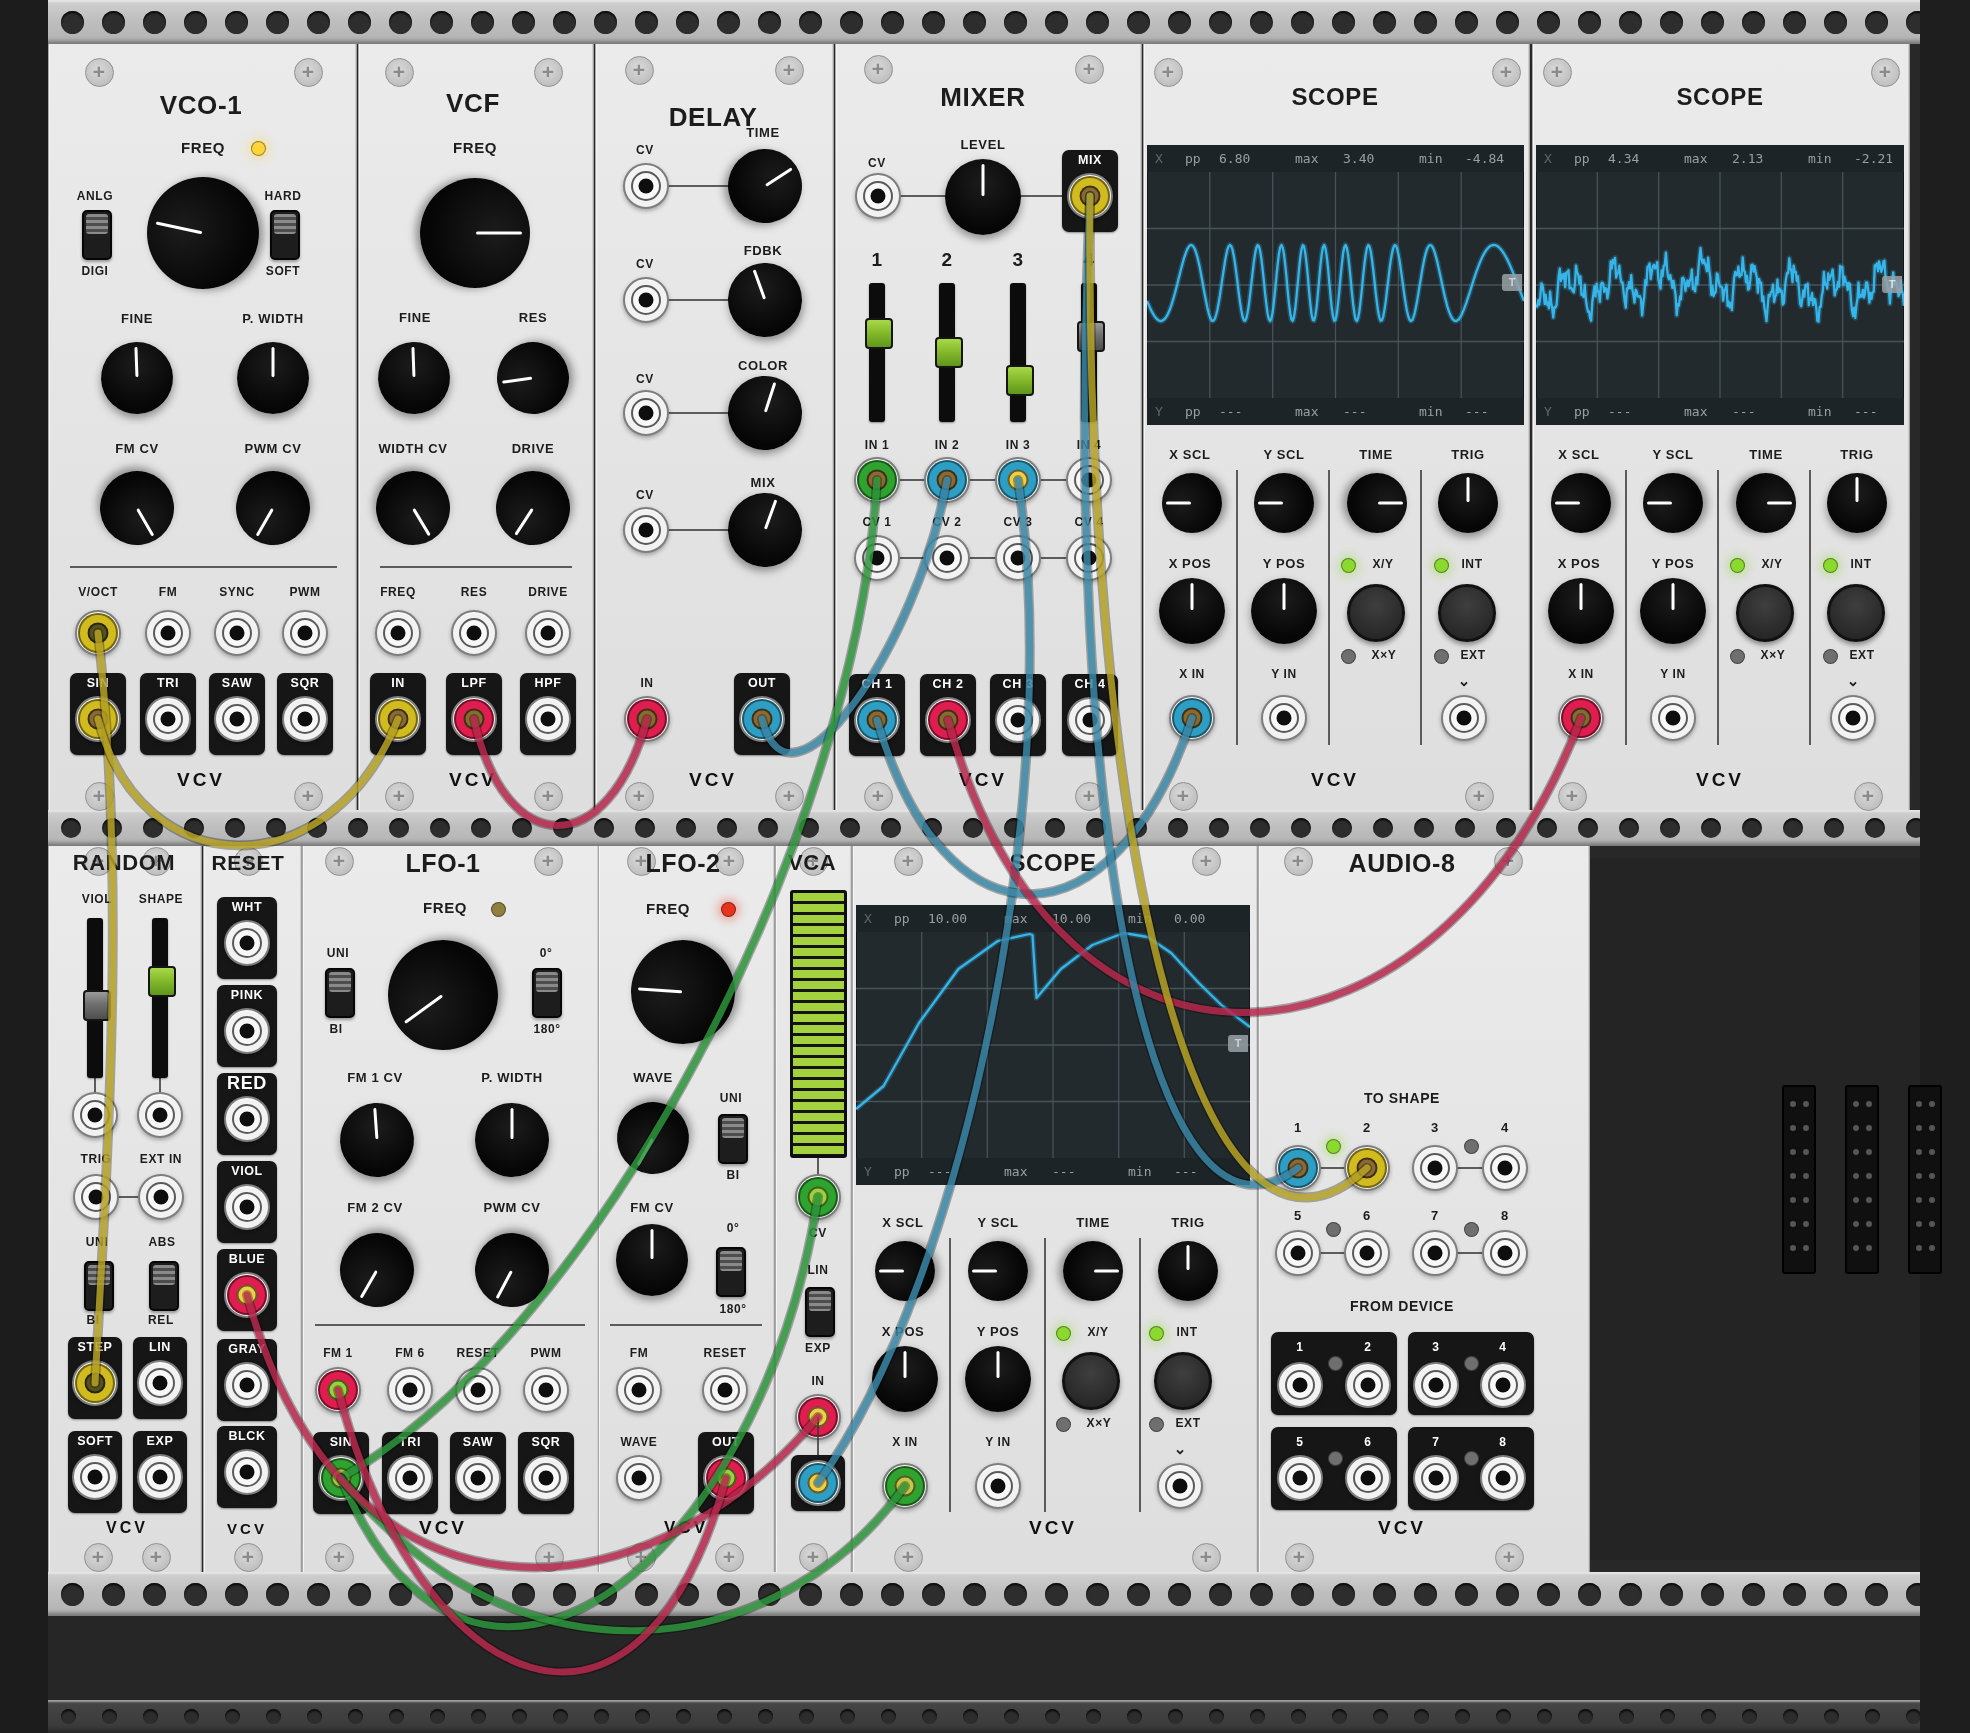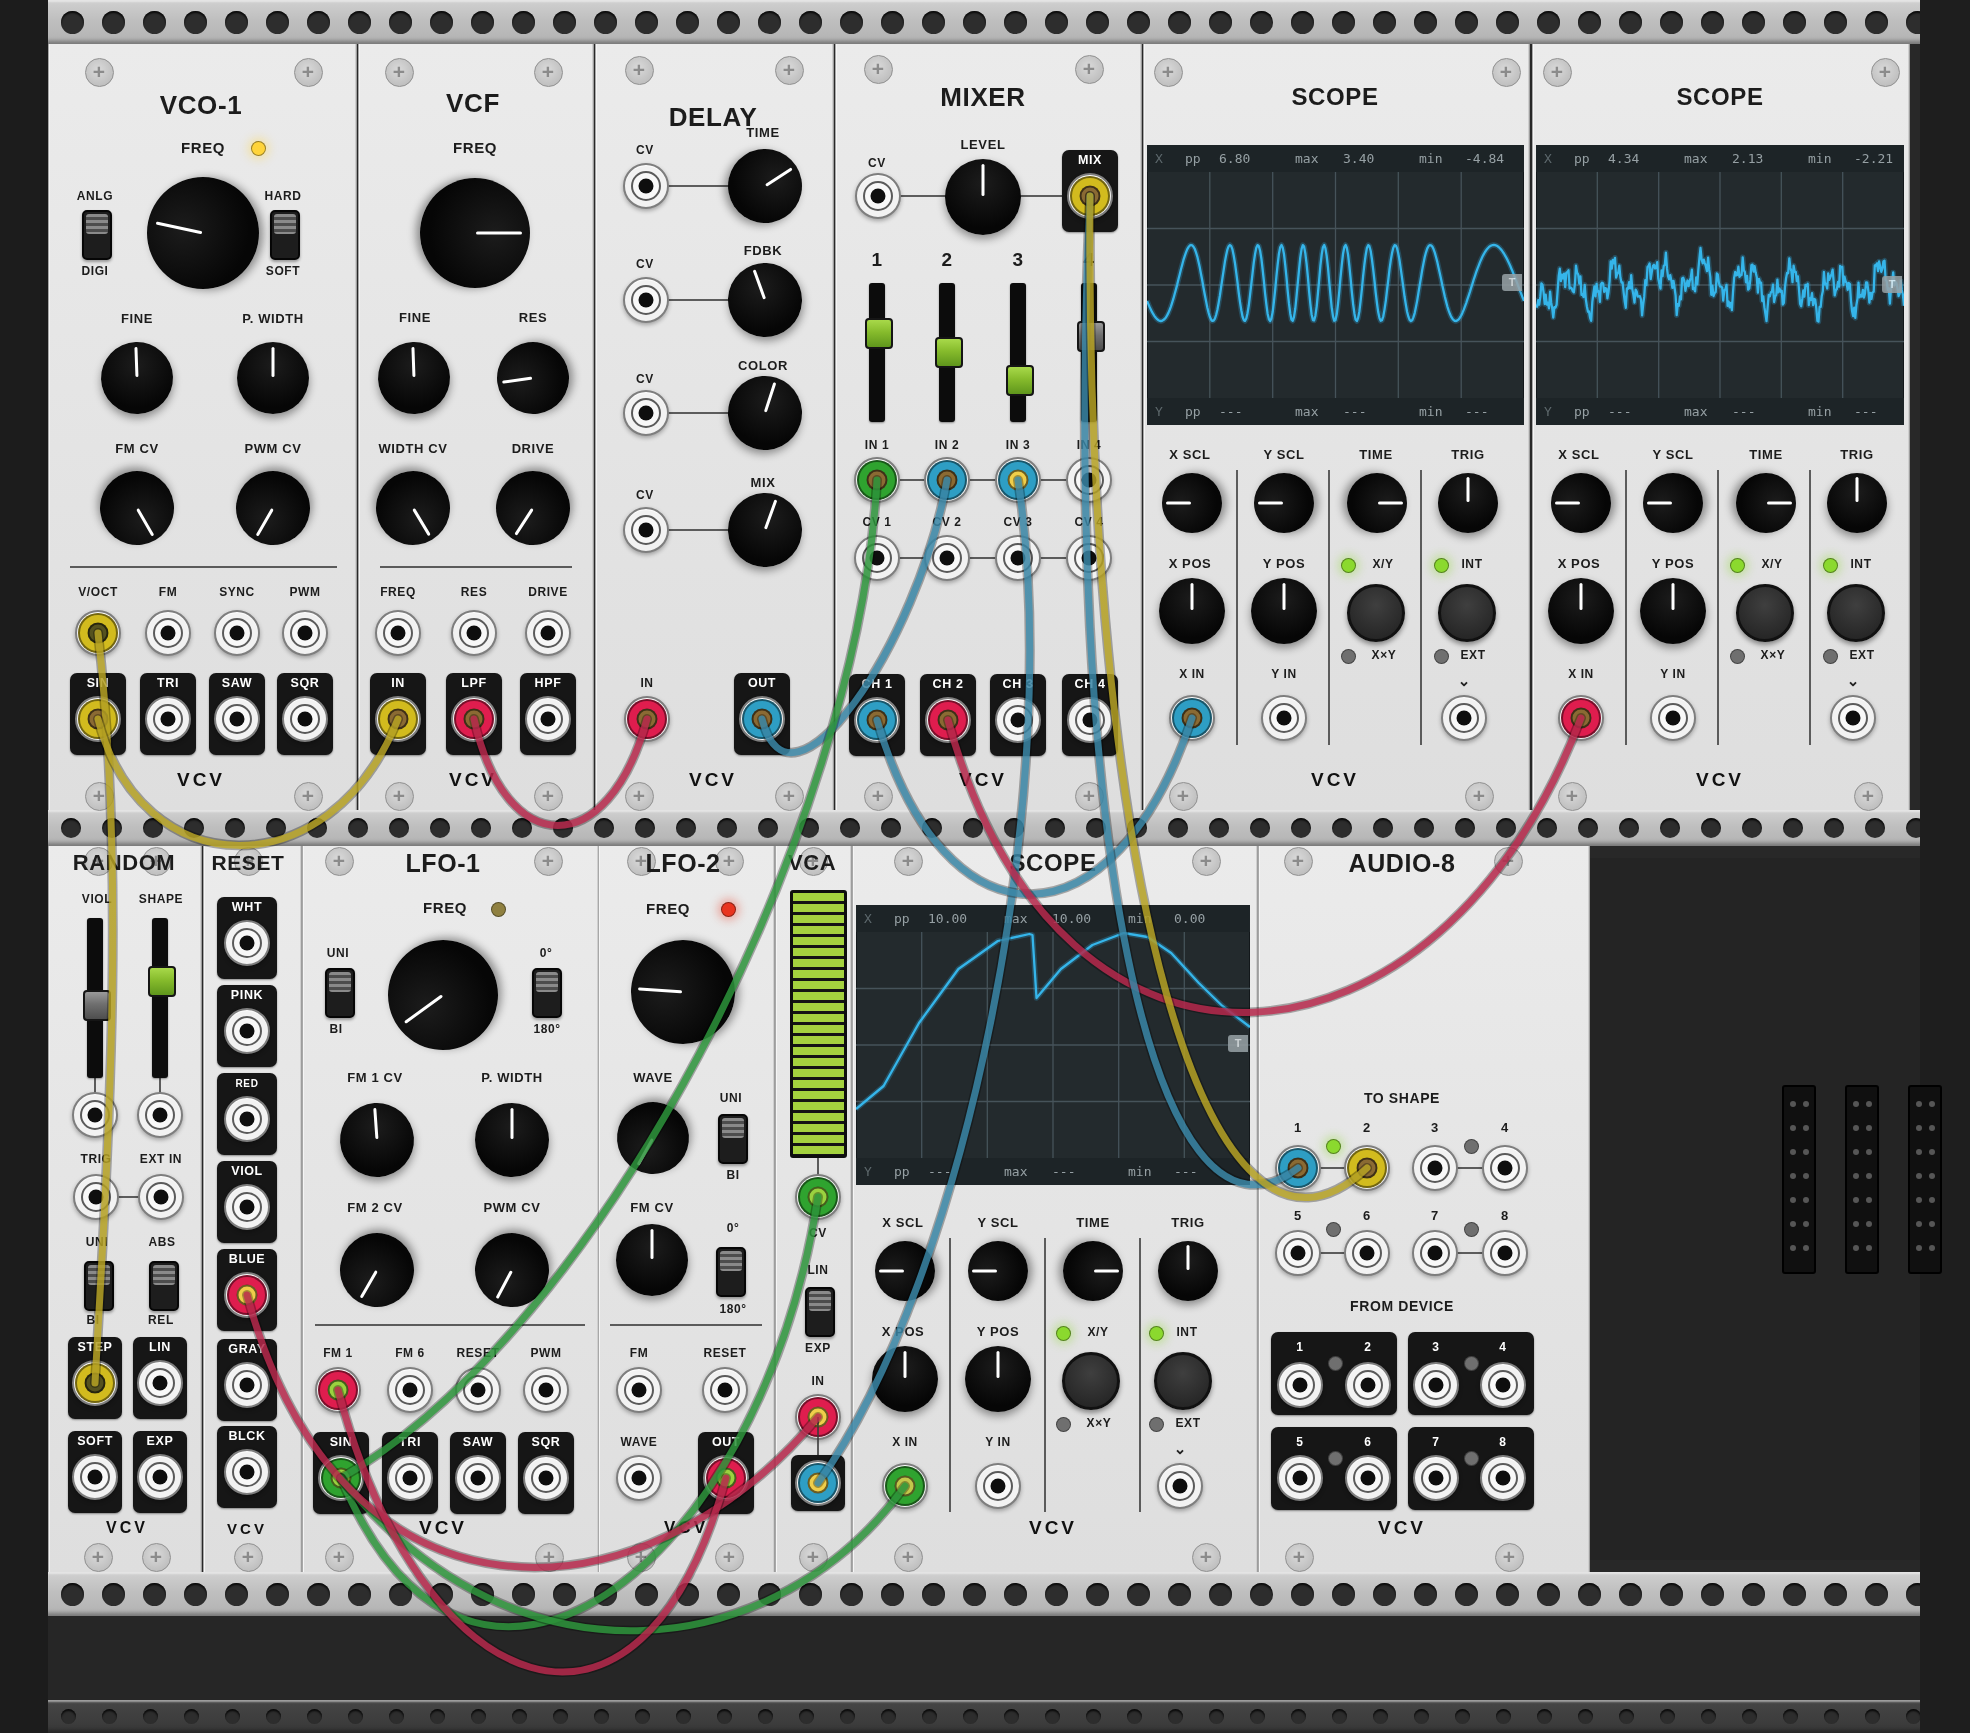--- a/index.html
+++ b/index.html
@@ -834,21 +834,21 @@
         <div class="jack-hole"></div>
       </div>
       <div class="bbox" style="left: 217px; top: 985px; width: 60px; height: 82px;"></div>
       <div class="ctl lbl" style="left: 247px; top: 995px; font-size: 12.5px; color: rgb(255, 255, 255);">PINK</div>
       <div class="ctl jackw" style="left: 224px; top: 1008px;">
         <div class="jack-outer"></div>
         <div class="jack-mid"></div>
         <div class="jack-hole"></div>
       </div>
       <div class="bbox" style="left: 217px; top: 1073px; width: 60px; height: 82px;"></div>
-      <div class="ctl lbl" style="left: 247px; top: 1083px; font-size: 10px; color: rgb(255, 255, 255);">RED</div>
+      <div class="ctl lbl" style="left: 247px; top: 1083px; font-size: 18px; color: rgb(255, 255, 255);">RED</div>
       <div class="ctl jackw" style="left: 224px; top: 1096px;">
         <div class="jack-outer"></div>
         <div class="jack-mid"></div>
         <div class="jack-hole"></div>
       </div>
       <div class="bbox" style="left: 217px; top: 1161px; width: 60px; height: 82px;"></div>
       <div class="ctl lbl" style="left: 247px; top: 1171px; font-size: 12.5px; color: rgb(255, 255, 255);">VIOL</div>
       <div class="ctl jackw" style="left: 224px; top: 1184px;">
         <div class="jack-outer"></div>
         <div class="jack-mid"></div>

